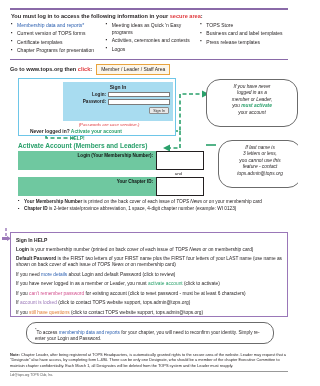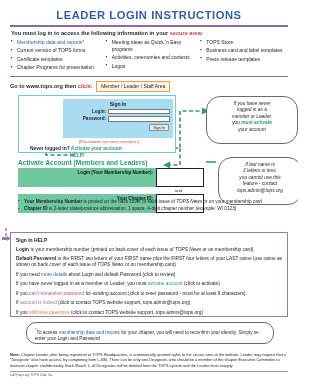--- a/index.html
+++ b/index.html
@@ -143,23 +143,20 @@
   }
   .footnote b { font-weight:bold; }
   .footrule { position:absolute; left:10px; top:371px; width:278px; height:0.6px; background:#999; }
   .footid { position:absolute; left:10px; top:373px; font-size:3.2px; color:#555; }
 </style>
 </head>
 <body>
 
 <div class="page">
 
-  <div class="title-bar">
-    <div class="title">LEADER LOGIN INSTRUCTIONS</div>
-  </div>
   <div class="rule"></div>
 
   <div class="intro">
     <span>You must log in to access the following information in your </span><span class="red">secure area</span><span>:</span>
   </div>
 
   <div class="cols">
     <div class="col">
       <ul>
         <li><span class="blue-link">Membership data and reports*</span></li>

